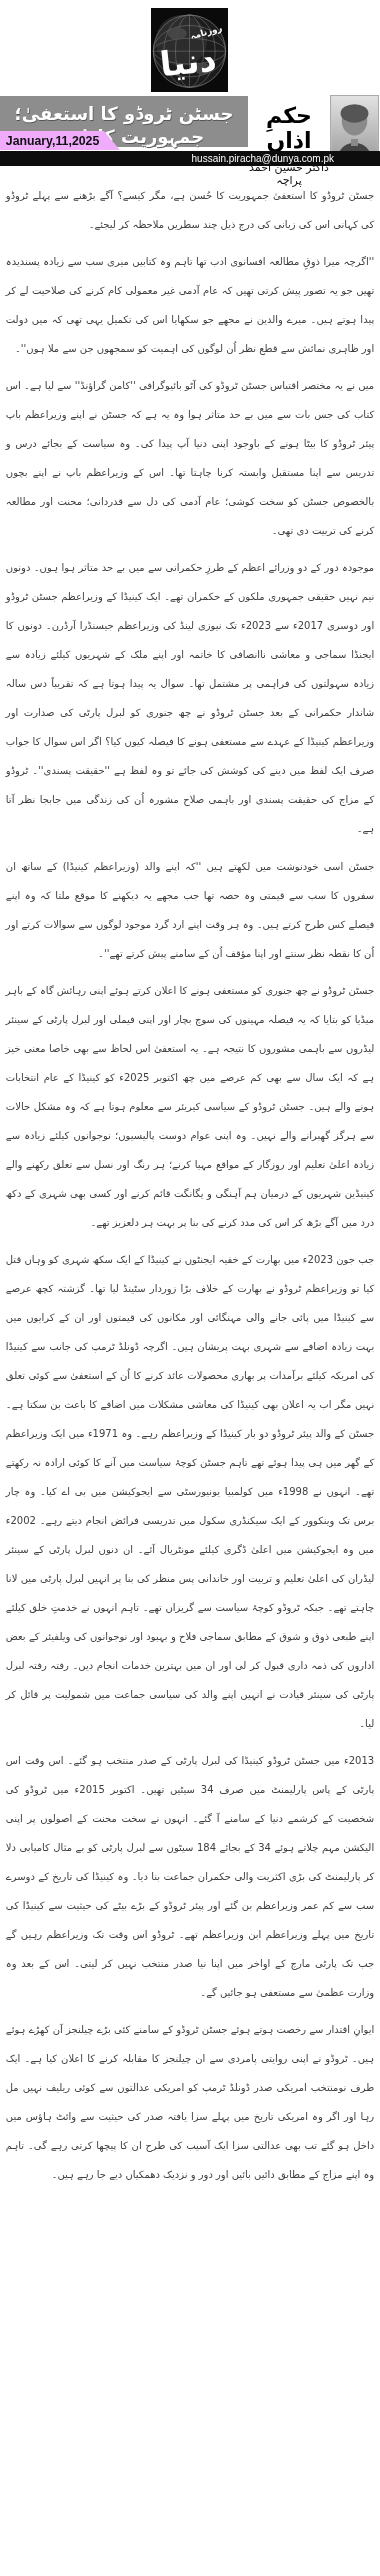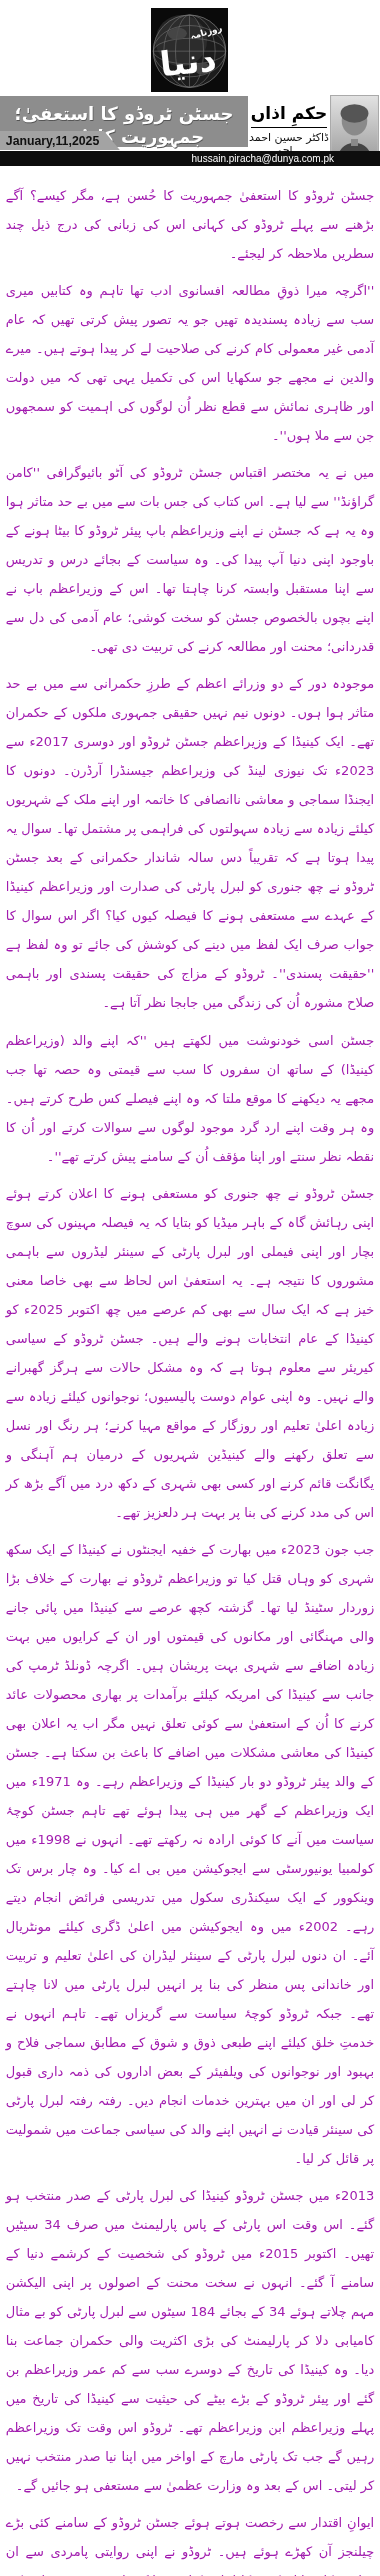--- a/index.html
+++ b/index.html
@@ -7,40 +7,40 @@
         font-family:"DejaVu Sans",sans-serif;}
   
   .masthead{position:absolute;left:151px;top:8.2px;width:77px;height:84px;}
   .masthead svg{display:block;}
   
   .header{position:absolute;left:0;top:0;width:380px;height:175px;}
   .gray-band{position:absolute;left:0;top:96px;width:248px;height:51px;background:#8d8d8d;}
   .title{position:absolute;left:0;right:0;top:5.8px;color:#ffffff;text-align:center;
          direction:rtl;font-size:18px;font-weight:bold;letter-spacing:0;line-height:23.4px;
          text-shadow:0.6px 0.6px 0 #555;}
-  .date-ribbon{position:absolute;left:0;top:131px;width:120px;height:19.3px;background:#a3a3a3;
+  .date-ribbon{position:absolute;left:0;top:131px;width:120px;height:19.3px;background:#f0abfc;
                clip-path:polygon(0 0,104px 0,120px 100%,0 100%);
                display:flex;align-items:center;}
   .date-ribbon span{font-family:"Liberation Sans","DejaVu Sans",sans-serif;
                     font-size:12.3px;font-weight:bold;color:#111;padding-left:5.8px;}
   .column-box{position:absolute;left:248px;top:96px;width:82px;height:64px;background:#ffffff;
               text-align:center;}
-  .column-name{direction:rtl;font-size:17px;font-weight:bold;color:#000;margin-top:7px;
+  .column-name{direction:rtl;font-size:22px;font-weight:bold;color:#000;margin-top:7px;
                padding-bottom:3.5px;border-bottom:1.2px solid #000;display:inline-block;min-width:64px;}
   .author-name{direction:rtl;font-size:11px;color:#111;margin-top:3.5px;}
   .photo{position:absolute;left:330px;top:95px;width:49px;height:71px;
          border:1.2px solid #aaa;box-sizing:border-box;background:#cfcfcf;overflow:hidden;}
   .email-bar{position:absolute;left:0;top:151px;width:380px;height:15px;background:#0d0d0d;
              display:flex;align-items:center;justify-content:flex-end;}
   .email-bar span{color:#ffffff;font-family:"Liberation Sans","DejaVu Sans",sans-serif;
                   font-size:10px;margin-right:46px;}
   
   .article{position:absolute;left:0;top:175px;width:380px;height:2401px;box-sizing:border-box;
            padding:5.8px 5.8px 0 5.8px;direction:rtl;overflow:hidden;}
-  .article p{margin:0 0 8.2px 0;font-size:13px;line-height:29px;color:#a21caf;
+  .article p{margin:0 0 8.2px 0;font-size:10px;line-height:29px;color:#404040;
              text-align:justify;}
 </style>
 </head>
 <body>
 
 <div class="page">
 
   <div class="masthead">
     <svg width="77" height="84" viewBox="0 0 132 144">
       <rect x="0" y="0" width="132" height="144" fill="#0a0a0a"></rect>

